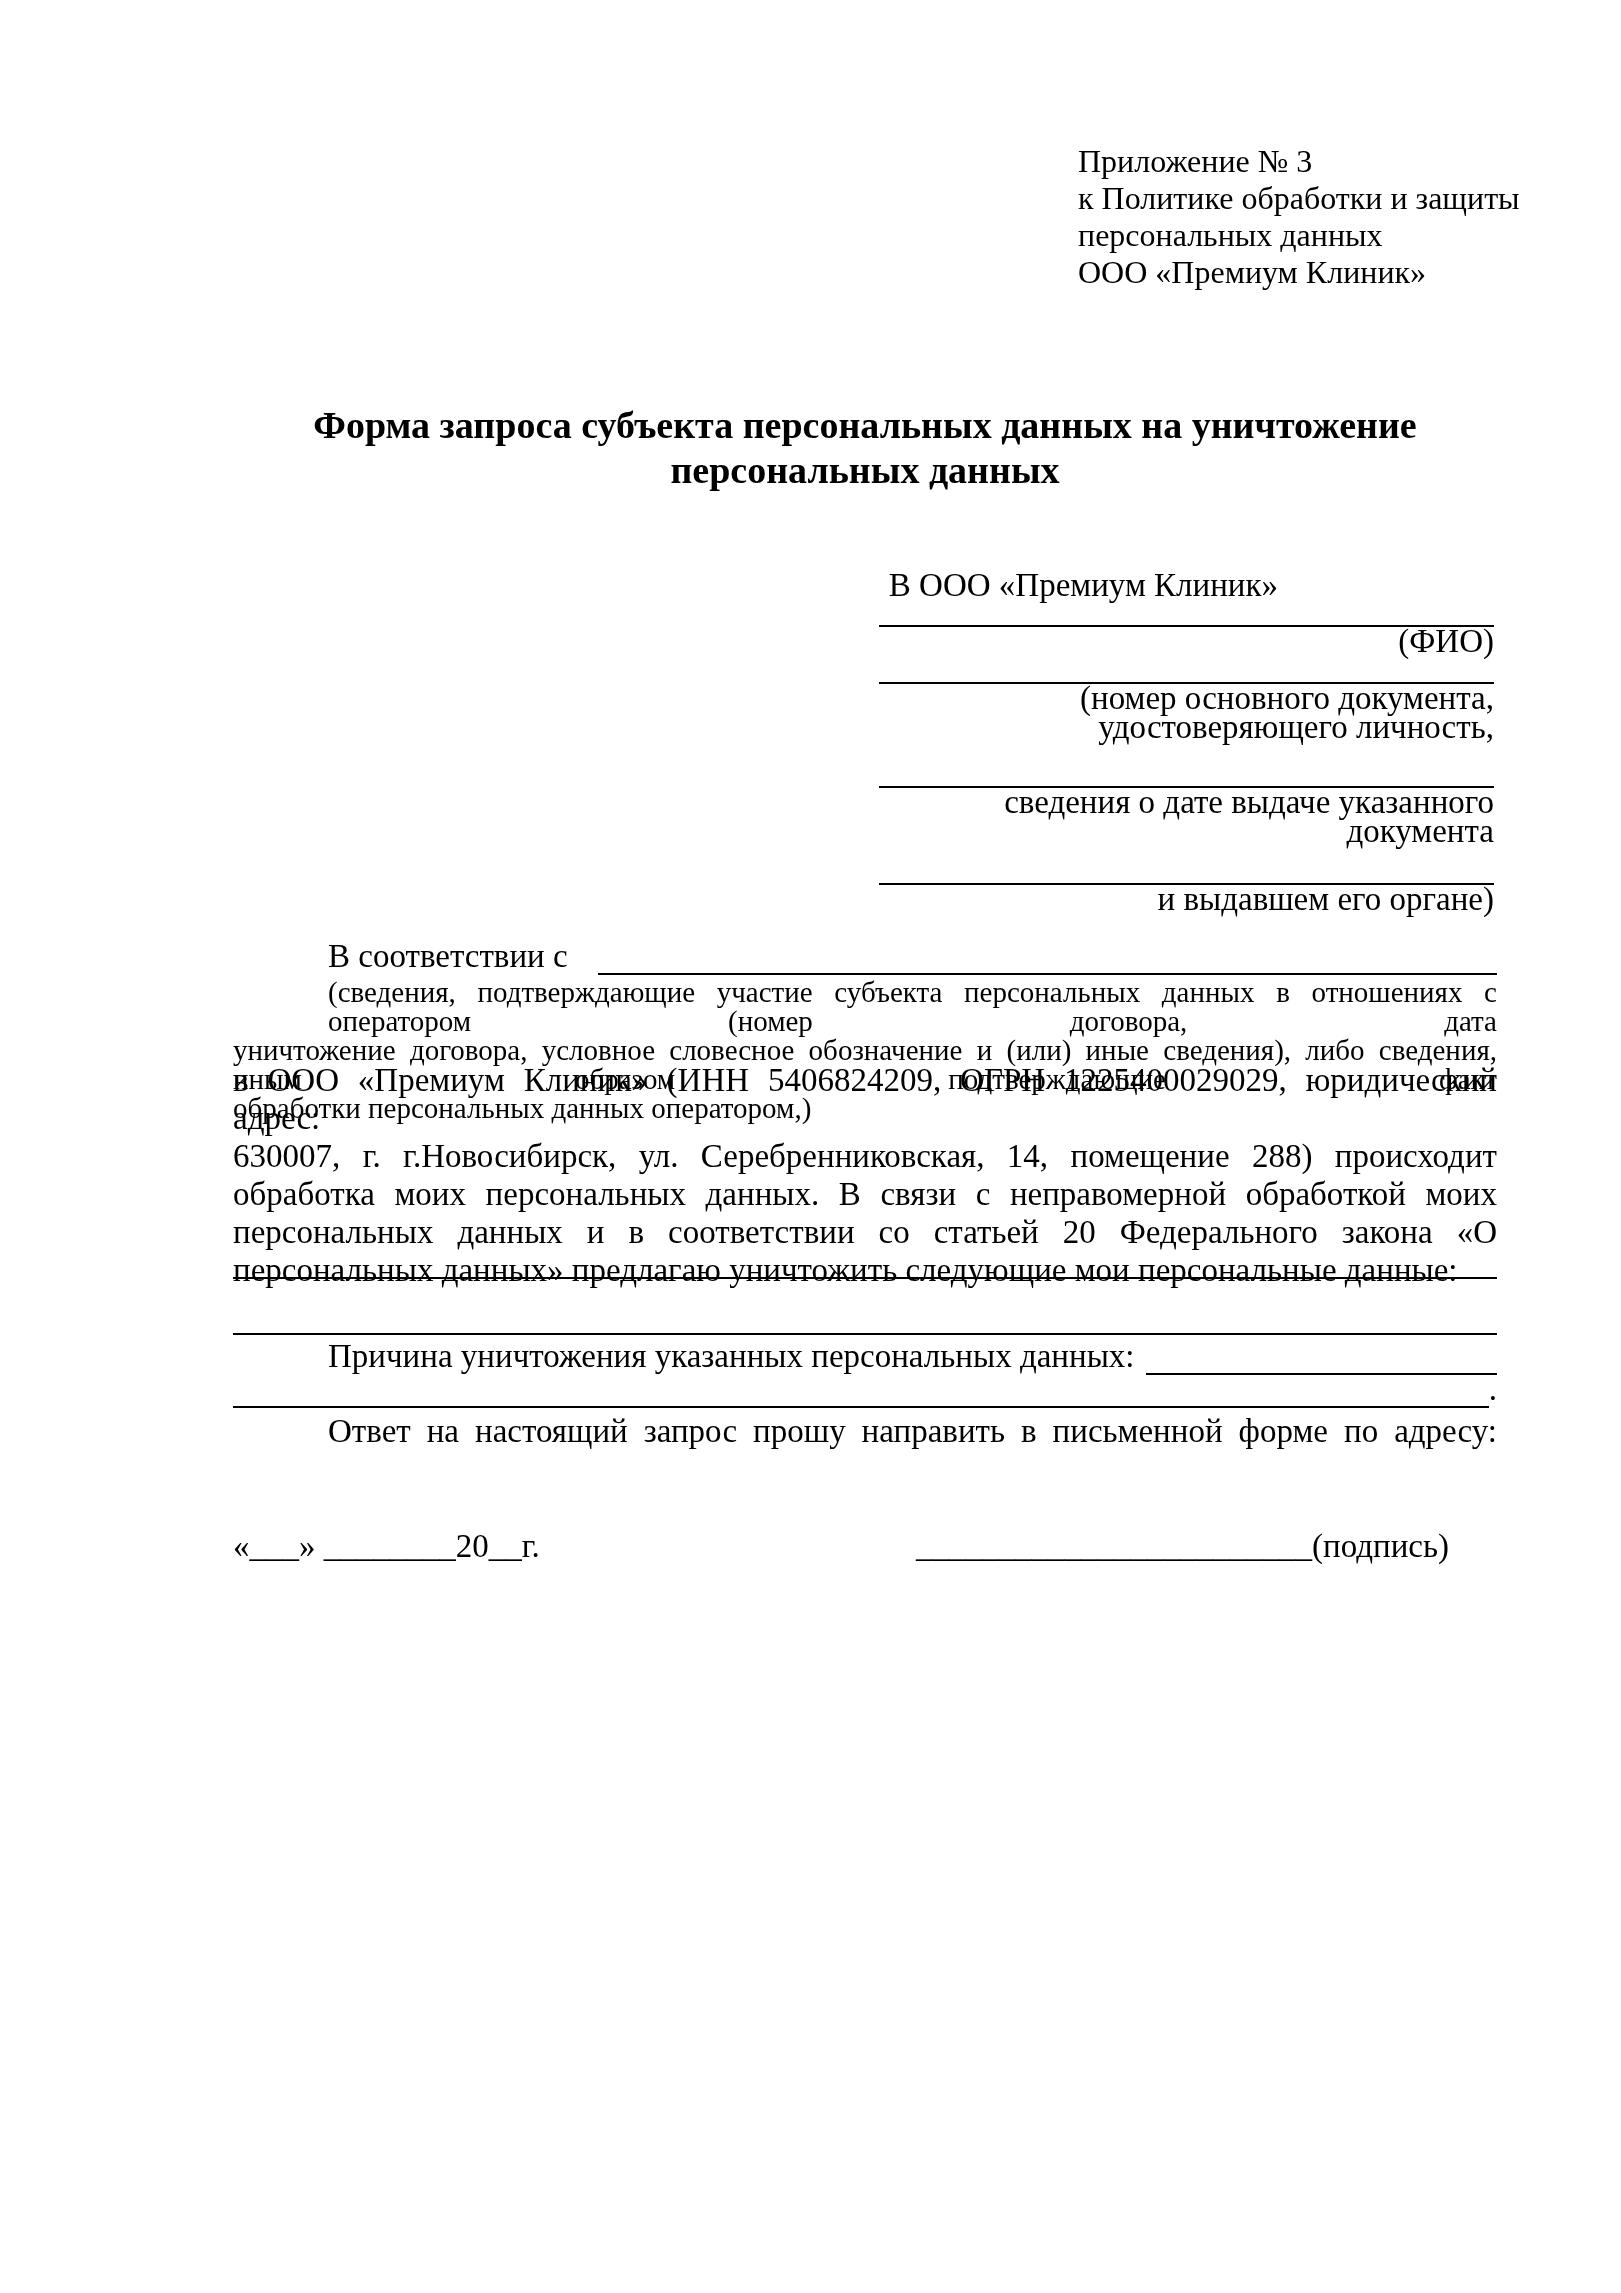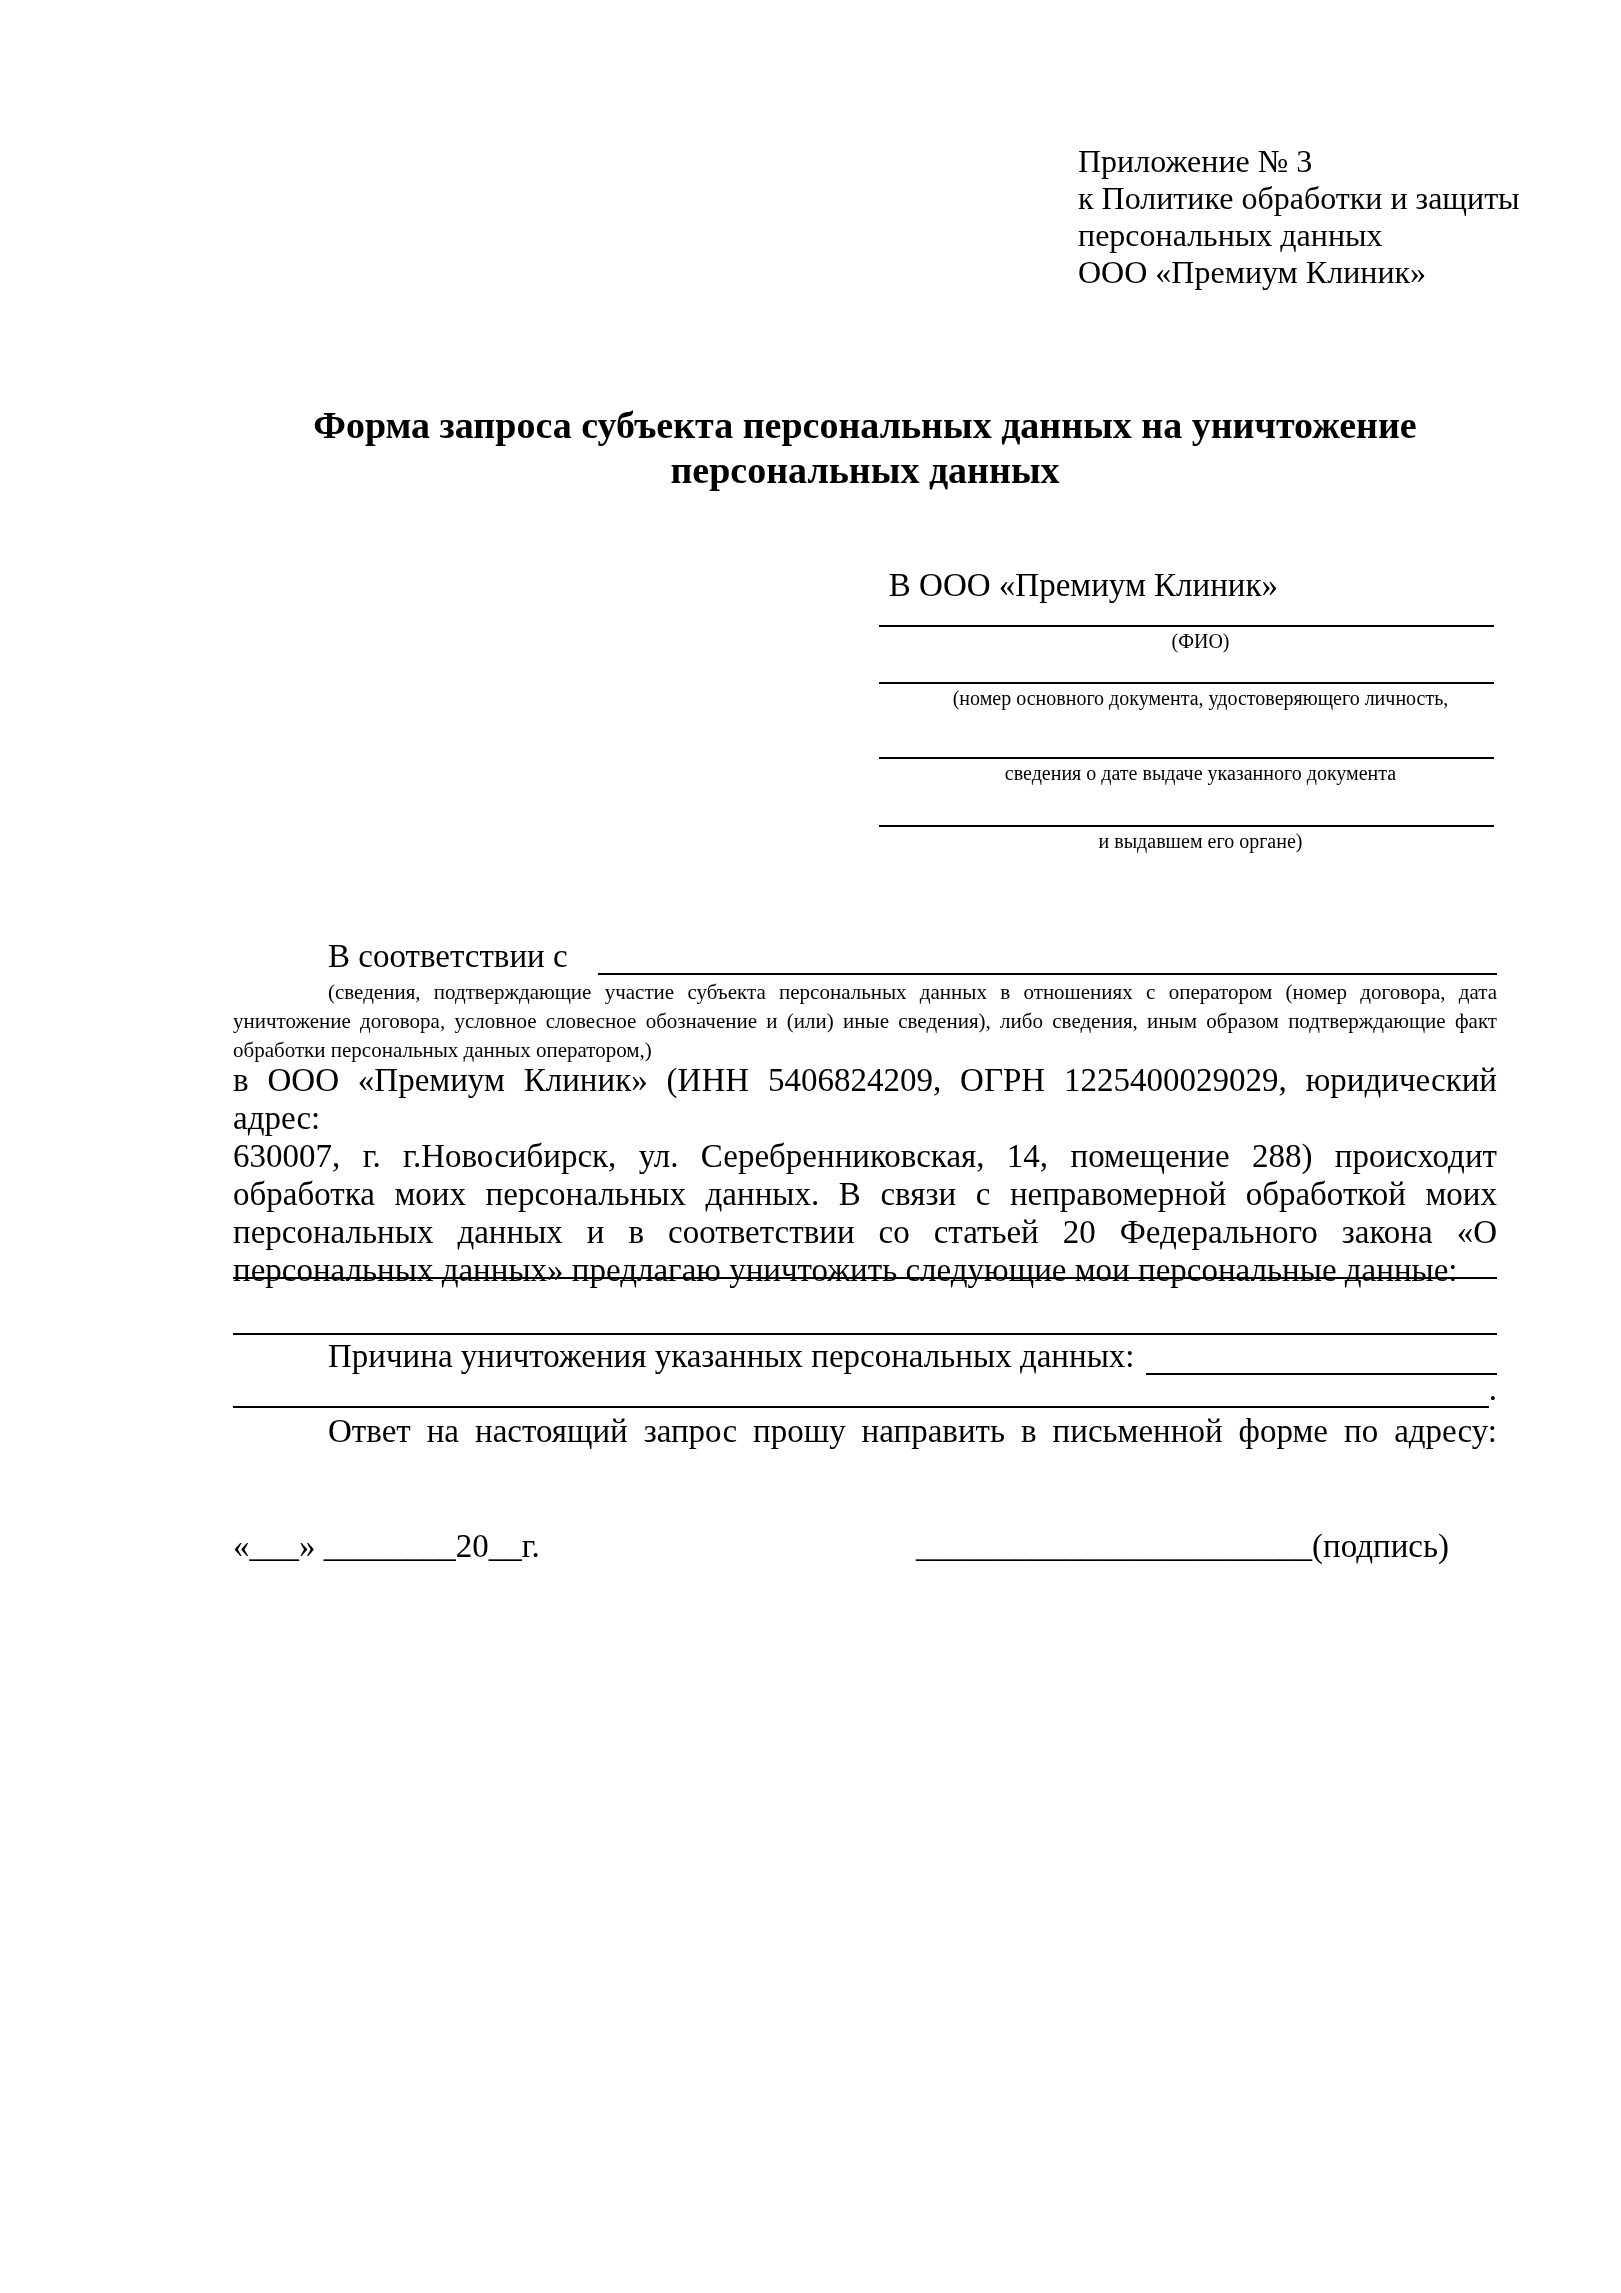--- a/index.html
+++ b/index.html
@@ -35,30 +35,30 @@
     font-size: 33px; line-height: 39px;
   }
   .addressee .txt { padding-left: 9.8px; }
   .addressee .from { margin-top: 11.8px; }
   .fill-line { border-bottom: 2.9px solid #000; }
   .addressee .f1 { height: 19.6px; }
   .addressee .f2 { height: 26.5px; }
   .addressee .f3 { height: 44px; }
   .addressee .f4 { height: 37px; }
   .cap {
-    font-size: 20px; line-height: 29px;
-    text-align: center;
+    font-size: 33px; line-height: 29px;
+    text-align: right;
     margin-left: 28px;
   }
   
   .abs { position: absolute; left: 233px; width: 1264px; }
   .body-fs { font-size: 33px; line-height: 38px; }
   .flex-row { display: flex; }
   .flex-row .grow { flex: 1 1 auto; }
-  .note-fs { font-size: 21px; line-height: 29px; }
+  .note-fs { font-size: 29px; line-height: 29px; }
   .just { text-align: justify; text-align-last: justify; }
   .indent { padding-left: 95px; box-sizing: border-box; }
   .nowrap { white-space: nowrap; }
   .u-b { border-bottom: 2.9px solid #000; }
   .sig-right { position: absolute; left: 683px; top: 0; white-space: nowrap; }
 </style>
 </head>
 <body>
 
 <div class="page">

